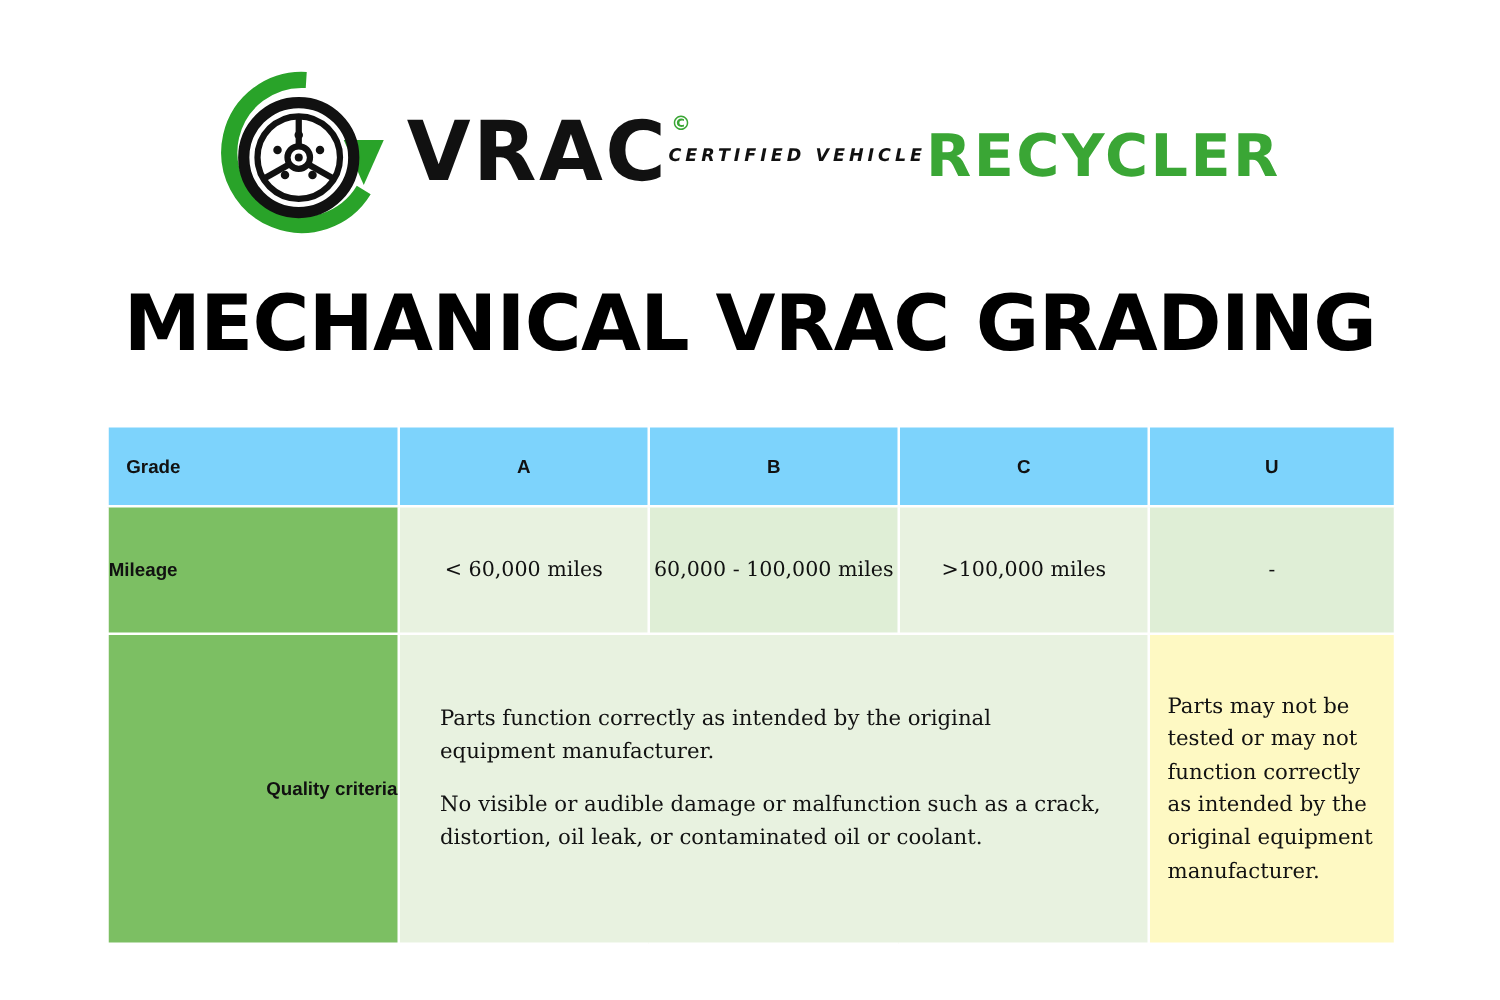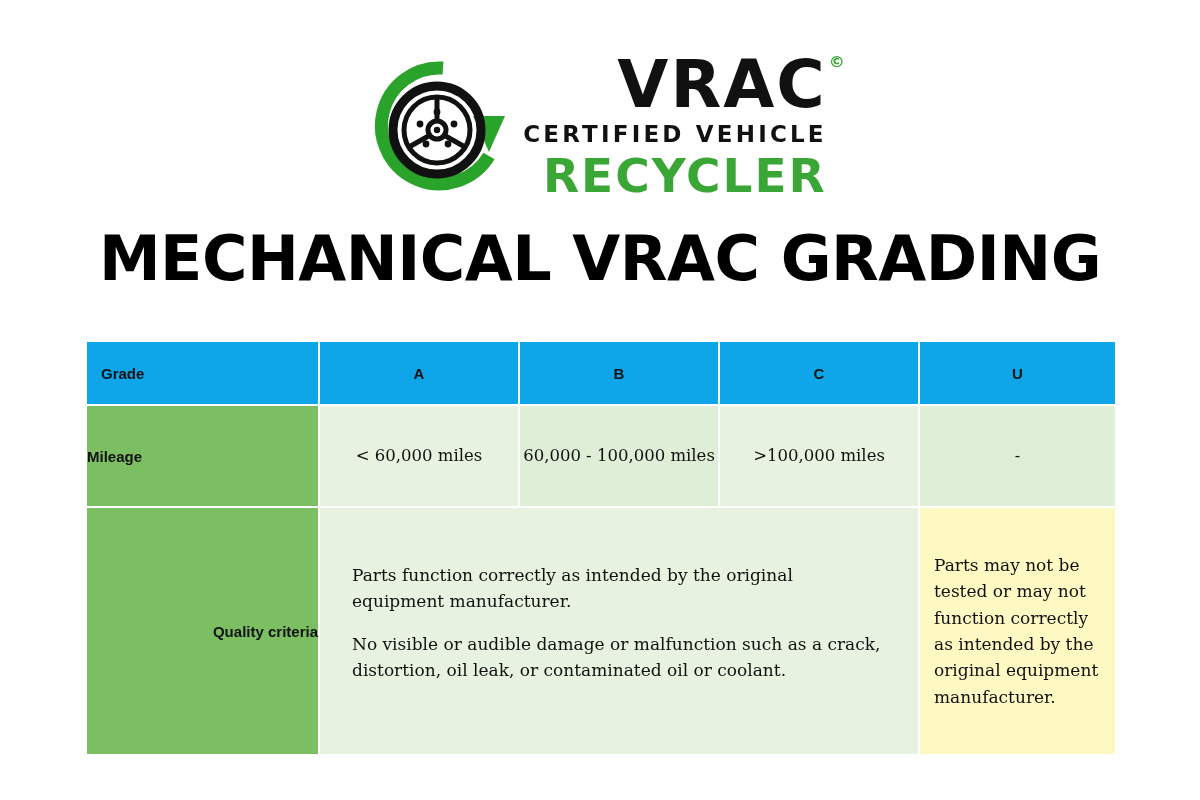--- a/index.html
+++ b/index.html
@@ -31,22 +31,22 @@
     gap: 10px;
   }
   .logo-mark {
     width: 140px;
     height: 140px;
     position: relative;
     flex: 0 0 auto;
   }
   .logo-text {
     display: flex;
-    flex-direction: column;
-    align-items: flex-end;
+    flex-direction: row;
+    align-items: center;
     line-height: 1;
   }
   .logo-vrac {
     font-family: "DejaVu Sans", sans-serif;
     font-weight: bold;
     font-size: 66px;
     letter-spacing: 2px;
     color: #111111;
     position: relative;
   }
@@ -55,24 +55,25 @@
     color: #3aa635;
     vertical-align: super;
     position: absolute;
     top: 2px;
     right: -20px;
     font-weight: bold;
   }
   .logo-sub {
     font-family: "DejaVu Sans", sans-serif;
     font-weight: bold;
-    font-size: 23px;
+    font-size: 14px;
     letter-spacing: 3.2px;
     color: #111111;
     margin-top: 5px;
+    font-style: italic;
   }
   .logo-recycler {
     font-family: "DejaVu Sans", sans-serif;
     font-weight: bold;
     font-size: 47px;
     letter-spacing: 2px;
     color: #3aa635;
     margin-top: 6px;
   }
 
@@ -98,21 +99,21 @@
     width: 1030px;
     border-collapse: collapse;
     table-layout: fixed;
   }
   .grading-table td, .grading-table th {
     border: 2px solid #ffffff;
     vertical-align: middle;
     padding: 0;
   }
   .hdr {
-    background: #0ea5e9;
+    background: #7dd3fc;
     color: #111111;
     font-weight: bold;
     font-size: 15px;
     height: 62px;
   }
   .hdr.row-label {
     text-align: left;
     padding-left: 14px;
   }
   .hdr.grade {

